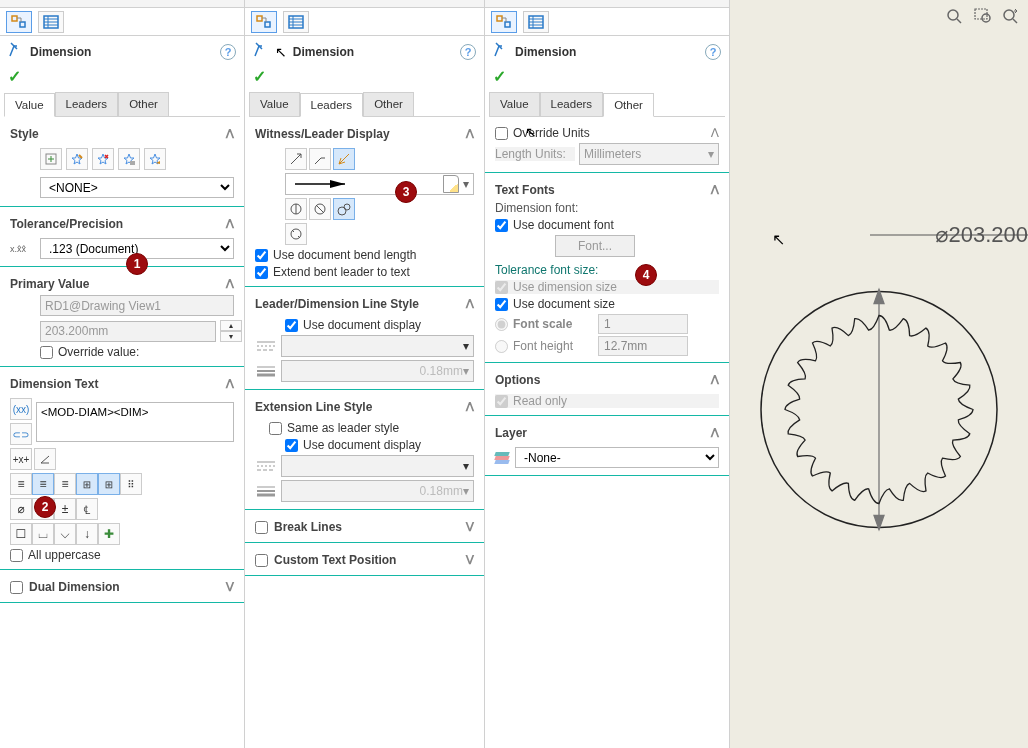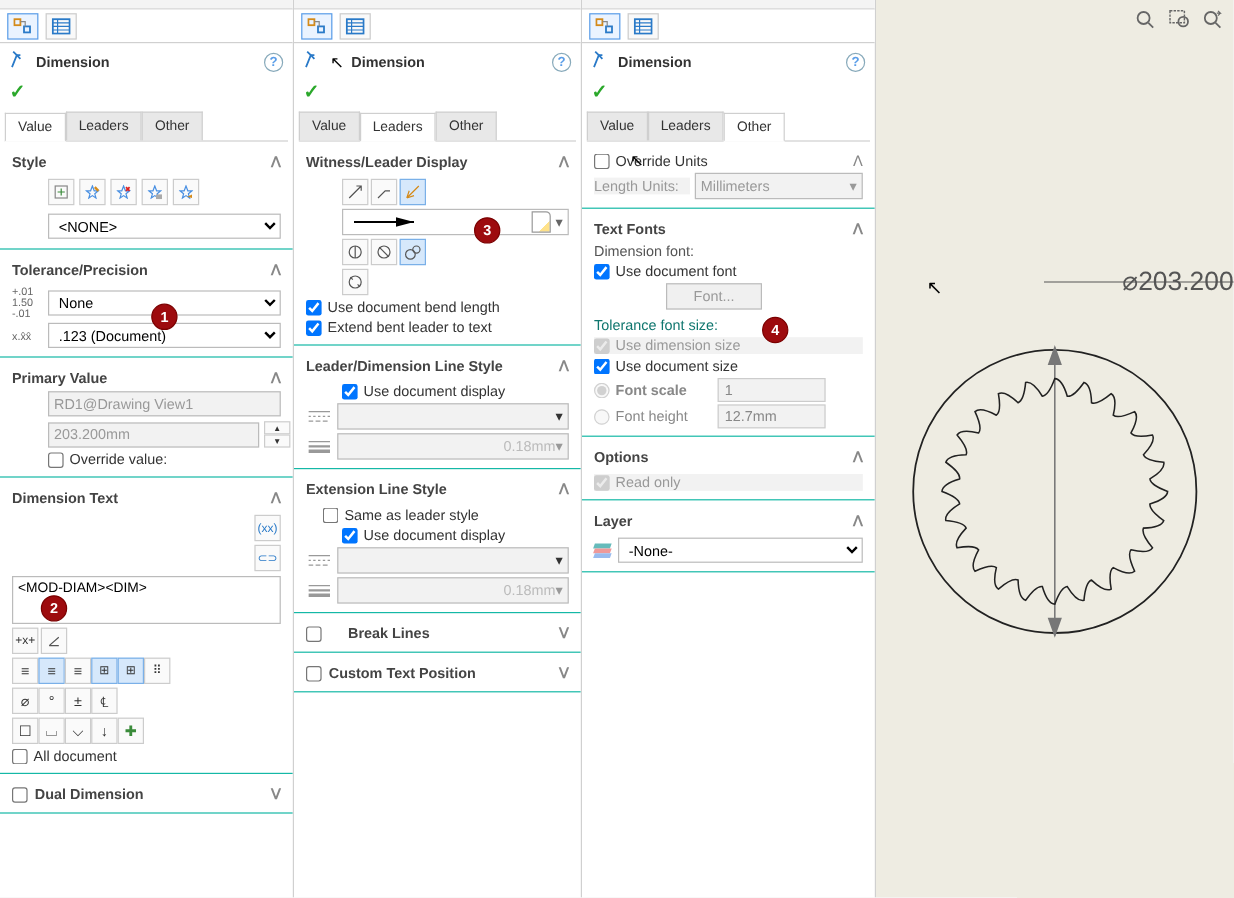--- a/index.html
+++ b/index.html
@@ -269,26 +269,20 @@
       <option>&lt;NONE&gt;</option>
     </select>
   </div>
 
   <div class="section">
     <div class="section-head">
       <span>Tolerance/Precision</span>
       <span class="chev">ᐱ</span>
     </div>
     <div class="row">
-      <div style="width:26px;font-size:9px;color:#666;line-height:9px;">+.01<br>1.50<br>-.01</div>
-      <select class="wide" style="flex:1;">
-        <option>None</option>
-      </select>
-    </div>
-    <div class="row">
       <div style="width:26px;font-size:9px;color:#666;">x.x̂x̂</div>
       <select class="wide" style="flex:1;">
         <option>.123 (Document)</option>
       </select>
     </div>
   </div>
 
   <div class="section">
     <div class="section-head">
       <span>Primary Value</span>
@@ -306,21 +300,21 @@
       <input type="checkbox" style="">
       <span>Override value:</span>
     </label>
   </div>
 
   <div class="section">
     <div class="section-head">
       <span>Dimension Text</span>
       <span class="chev">ᐱ</span>
     </div>
-    <div class="row" style="align-items:flex-end;flex-direction:column;">
+    <div class="row" style="align-items:center;">
       <div style="display:flex;flex-direction:column;gap:3px;">
         <div class="btn" style="color:#2a7ac8;font-size:10px;">(xx)</div>
         <div class="btn" style="color:#2a7ac8;font-size:10px;">⊂⊃</div>
       </div>
       <textarea class="textarea" style="">&lt;MOD-DIAM&gt;&lt;DIM&gt;</textarea>
     </div>
     <div class="row" style="gap:2px;">
       <div class="btn" style="font-size:10px;">+x+</div>
       <div class="btn">
           <svg width="12" height="12">
@@ -344,21 +338,21 @@
     </div>
     <div class="row" style="gap:0;">
       <div class="btn">☐</div>
       <div class="btn">⌴</div>
       <div class="btn">⌵</div>
       <div class="btn">↓</div>
       <div class="btn" style="color:#3a8b3a;">✚</div>
     </div>
     <label class="cb">
       <input type="checkbox" style="">
-      <span>All document</span>
+      <span>All uppercase</span>
     </label>
   </div>
 
   <div class="section">
     <div class="section-head">
       <span style="display:flex;gap:6px;align-items:center;">
         <input type="checkbox" style="">
         <span>Dual Dimension</span>
       </span>
       <span class="chev">ᐯ</span>
@@ -549,21 +543,21 @@
         </div>
       <div class="dropdown hline-drop" style="flex:1;background:#f2f2f2;">
         <span style="flex:1;text-align:right;color:#bbb;">0.18mm</span>
           <span>▾</span>
         </div>
     </div>
   </div>
 
   <div class="section">
     <div class="section-head">
-      <span style="display:flex;gap:22px;align-items:center;">
+      <span style="display:flex;gap:6px;align-items:center;">
         <input type="checkbox" style="">
         <span>Break Lines</span>
       </span>
       <span class="chev">ᐯ</span>
     </div>
   </div>
   <div class="section">
     <div class="section-head">
       <span style="display:flex;gap:6px;align-items:center;">
         <input type="checkbox" style="">

